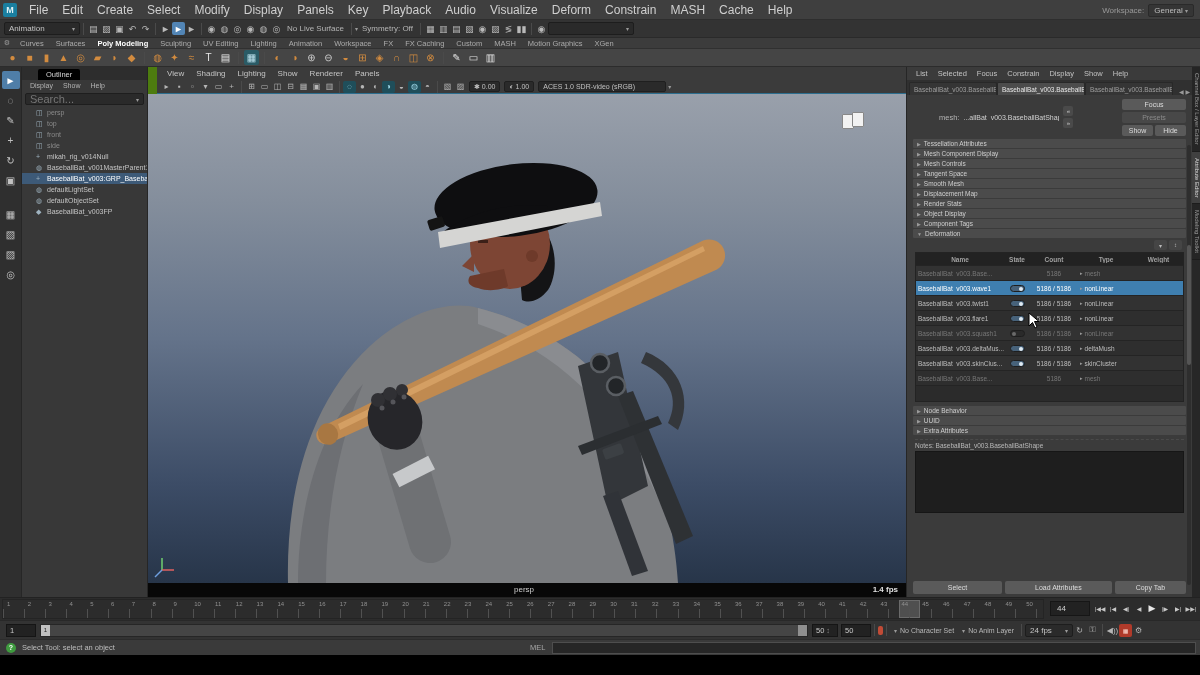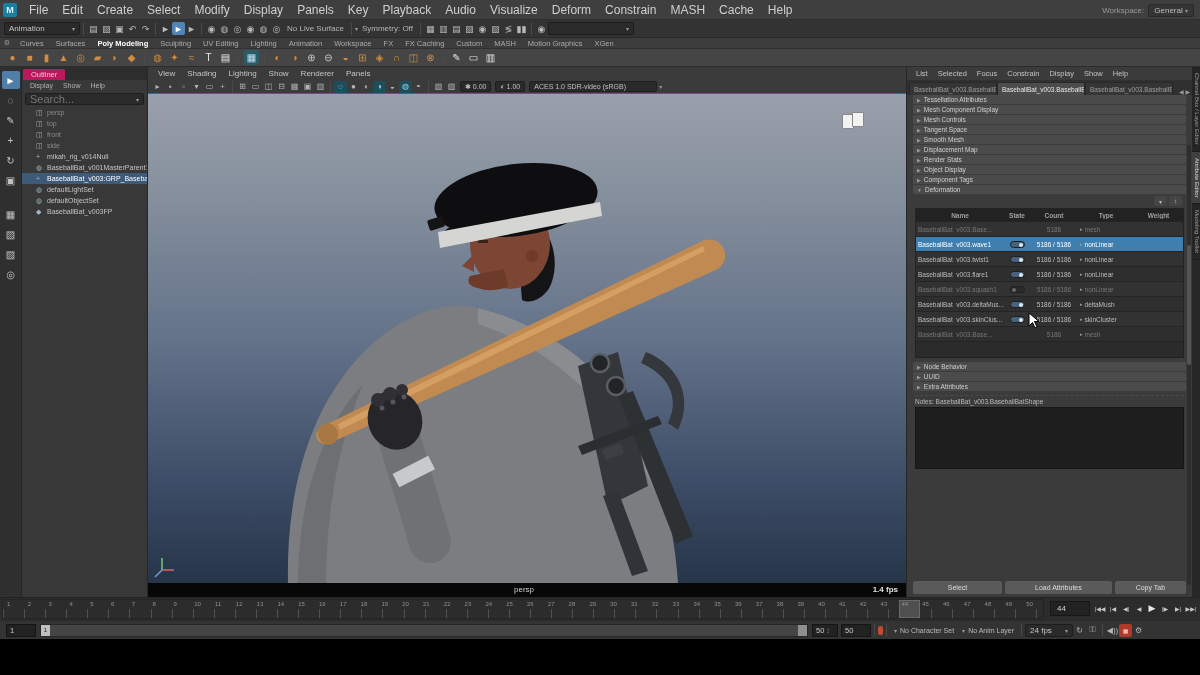--- a/index.html
+++ b/index.html
@@ -29,32 +29,32 @@
   #shelficons{left:0;top:49px;width:1200px;height:18px;background:#454545;display:flex;align-items:center;gap:2px;padding-left:5px;border-bottom:1px solid #2c2c2c;}
   .sicon{width:15px;height:15px;display:flex;align-items:center;justify-content:center;font-size:10px;border-radius:2px;flex:0 0 15px;}
   
   #toolbox{left:0;top:67px;width:22px;height:530px;background:#2f2f2f;display:flex;flex-direction:column;align-items:center;padding-top:4px;border-right:1px solid #262626;}
   .tool{width:18px;height:18px;margin-bottom:2px;display:flex;align-items:center;justify-content:center;font-size:10px;color:#c2c2c2;border-radius:2px;}
   .tool.active{background:#4f7ea8;color:#fff;}
   #toolbox-extra{margin-top:14px;display:flex;flex-direction:column;align-items:center;}
   
   #outliner{left:22px;top:67px;width:126px;height:530px;background:#383838;border-right:1px solid #262626;}
   #outliner-titlebar{height:13px;background:#2d2d2d;display:flex;align-items:flex-end;}
-  #outliner-title{background:#be185d;border-radius:2px 2px 0 0;padding:1px 8px;font-size:7.5px;color:#d5d5d5;margin-left:1px;}
+  #outliner-title{background:#000000;border-radius:2px 2px 0 0;padding:1px 8px;font-size:7.5px;color:#d5d5d5;margin-left:16px;}
   #outliner-menus{height:11px;display:flex;align-items:center;gap:2px;padding-left:4px;background:#383838;}
   .out-menu{font-size:7px;color:#b3b3b3;padding:0 4px;}
   #outliner-search{margin:2px 3px;height:12px;background:#2a2a2a;border:1px solid #1e1e1e;border-radius:2px;display:flex;align-items:center;padding:0 4px;justify-content:space-between;}
   #outliner-search input{background:none;border:none;outline:none;color:#9a9a9a;font-size:11px;width:90px;}
   #outliner-items{margin-top:2px;}
   .oi{height:11px;display:flex;align-items:center;gap:3px;padding-left:14px;font-size:7px;color:#c4c4c4;white-space:nowrap;overflow:hidden;}
   .oi .oi-icon{font-size:7px;color:#9fb3c0;flex:0 0 8px;}
   .oi.dim{color:#8a8a8a;}
   .oi.selected{background:#3d5a78;color:#fff;}
   
-  #viewport{left:148px;top:67px;width:863px;height:530px;background:#4d7c0f;}
+  #viewport{left:148px;top:67px;width:863px;height:530px;background:#4d7c0f;padding-left:9px;}
   #vp-menus{height:13px;background:#3b3b3b;display:flex;align-items:center;padding-left:4px;}
   .vp-menu{font-size:8px;color:#c4c4c4;padding:0 6px;}
   #vp-iconbar{height:14px;background:#3b3b3b;display:flex;align-items:center;padding-left:3px;border-bottom:1px solid #2d6e8e;}
   .vicon{width:13px;height:12px;display:flex;align-items:center;justify-content:center;font-size:8px;color:#b5b5b5;border-radius:2px;flex:0 0 13px;}
   .vicon.active{background:#1f4e5a;color:#9fd8e8;}
   .vp-field{height:11px;background:#2a2a2a;border:1px solid #1f1f1f;border-radius:2px;color:#c0c0c0;font-size:7px;display:flex;align-items:center;padding:0 4px;margin:0 2px;}
   #vp-canvas{position:absolute;left:0;top:27px;width:758px;height:489px;background:linear-gradient(to bottom,#99a0ab 0%,#848e9c 22%,#64738a 50%,#3c4c66 80%,#273549 100%);overflow:hidden;}
   #vp-bottombar{position:absolute;left:0;top:516px;width:758px;height:14px;background:#070707;color:#bdbdbd;}
   #vp-camera-label{position:absolute;left:366px;top:2px;font-size:8px;color:#cfcfcf;}
   #vp-fps{position:absolute;right:8px;top:2px;font-size:8px;color:#e0e0e0;font-weight:bold;}
@@ -466,20 +466,36 @@
         <div class="ae-menu">Display</div>
         <div class="ae-menu">Show</div>
         <div class="ae-menu">Help</div>
       </div>
     <div id="ae-tabs">
         <div class="ae-tab">BaseballBat_v003.BaseballBat</div>
         <div class="ae-tab active">BaseballBat_v003.BaseballBatShape</div>
         <div class="ae-tab">BaseballBat_v003.BaseballBatShapeOrig</div>
         <div id="ae-tab-arrows">◀ ▶</div>
       </div>
+    <div id="ae-noderow">
+      <span id="ae-mesh-label">mesh:</span>
+      <span id="ae-mesh-value">...allBat_v003.BaseballBatShape</span>
+      <div id="ae-swap">
+        <div class="sw">«</div>
+        <div class="sw">»</div>
+      </div>
+      <div id="ae-buttons">
+        <div class="btn">Focus</div>
+        <div class="btn dim">Presets</div>
+        <div id="ae-showhide">
+          <div class="btn">Show</div>
+          <div class="btn">Hide</div>
+        </div>
+      </div>
+    </div>
     <div id="ae-sections-top">
         <div class="sect">
           <span class="sc">▶</span>
           <span>Tessellation Attributes</span>
         </div>
         <div class="sect">
           <span class="sc">▶</span>
           <span>Mesh Component Display</span>
         </div>
         <div class="sect">
@@ -751,19 +767,25 @@
         <span class="caret" style="margin-left:auto">▾</span>
       </div>
     <div class="ricon">↻</div>
     <div class="ricon">⚿</div>
     <div class="vr"></div>
     <div class="ricon">◀))</div>
     <div class="ricon red">▦</div>
     <div class="ricon">⚙</div>
   </div>
 
+  <div id="helpline" class="abs">
+    <div id="help-icon">?</div>
+    <span id="help-text">Select Tool: select an object</span>
+    <span id="mel-label">MEL</span>
+    <input id="mel-input" style="">
+  </div>
 
   <div id="bottomblack" class="abs"></div>
 
   <svg id="cursor" class="abs" width="12" height="18" viewBox="0 0 12 18">
     <polygon points="1,1 1,14 4.5,10.5 7,16 9,15 6.5,9.5 11,9.5" fill="#fff" stroke="#000" stroke-width="1"></polygon>
   </svg>
 </div>
 
 </body></html>

